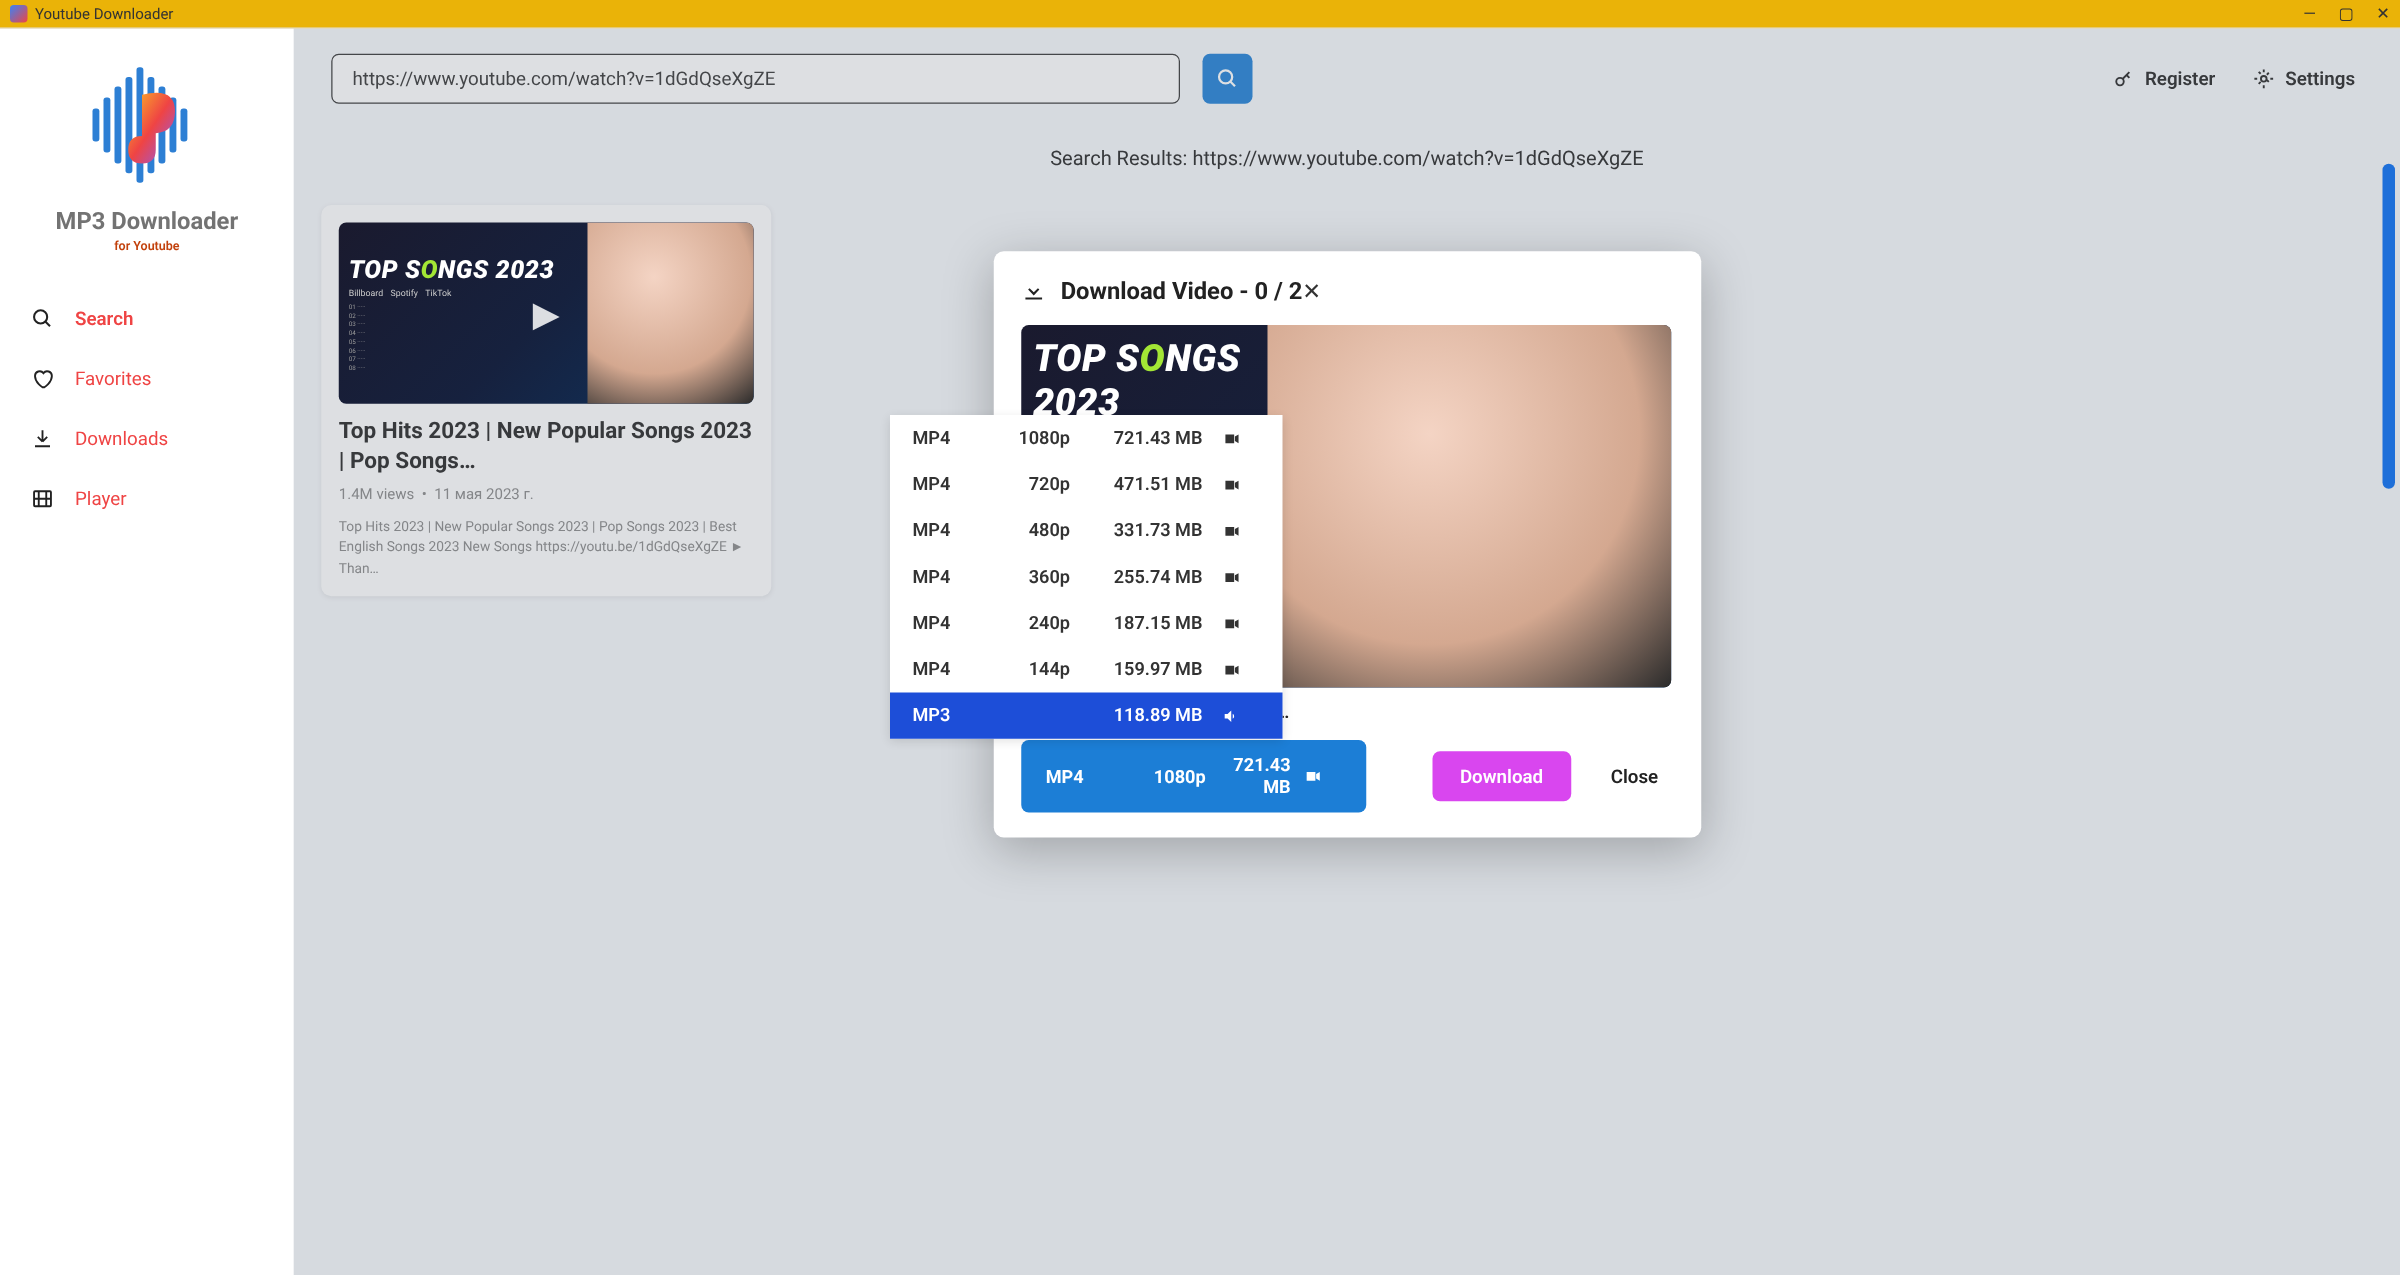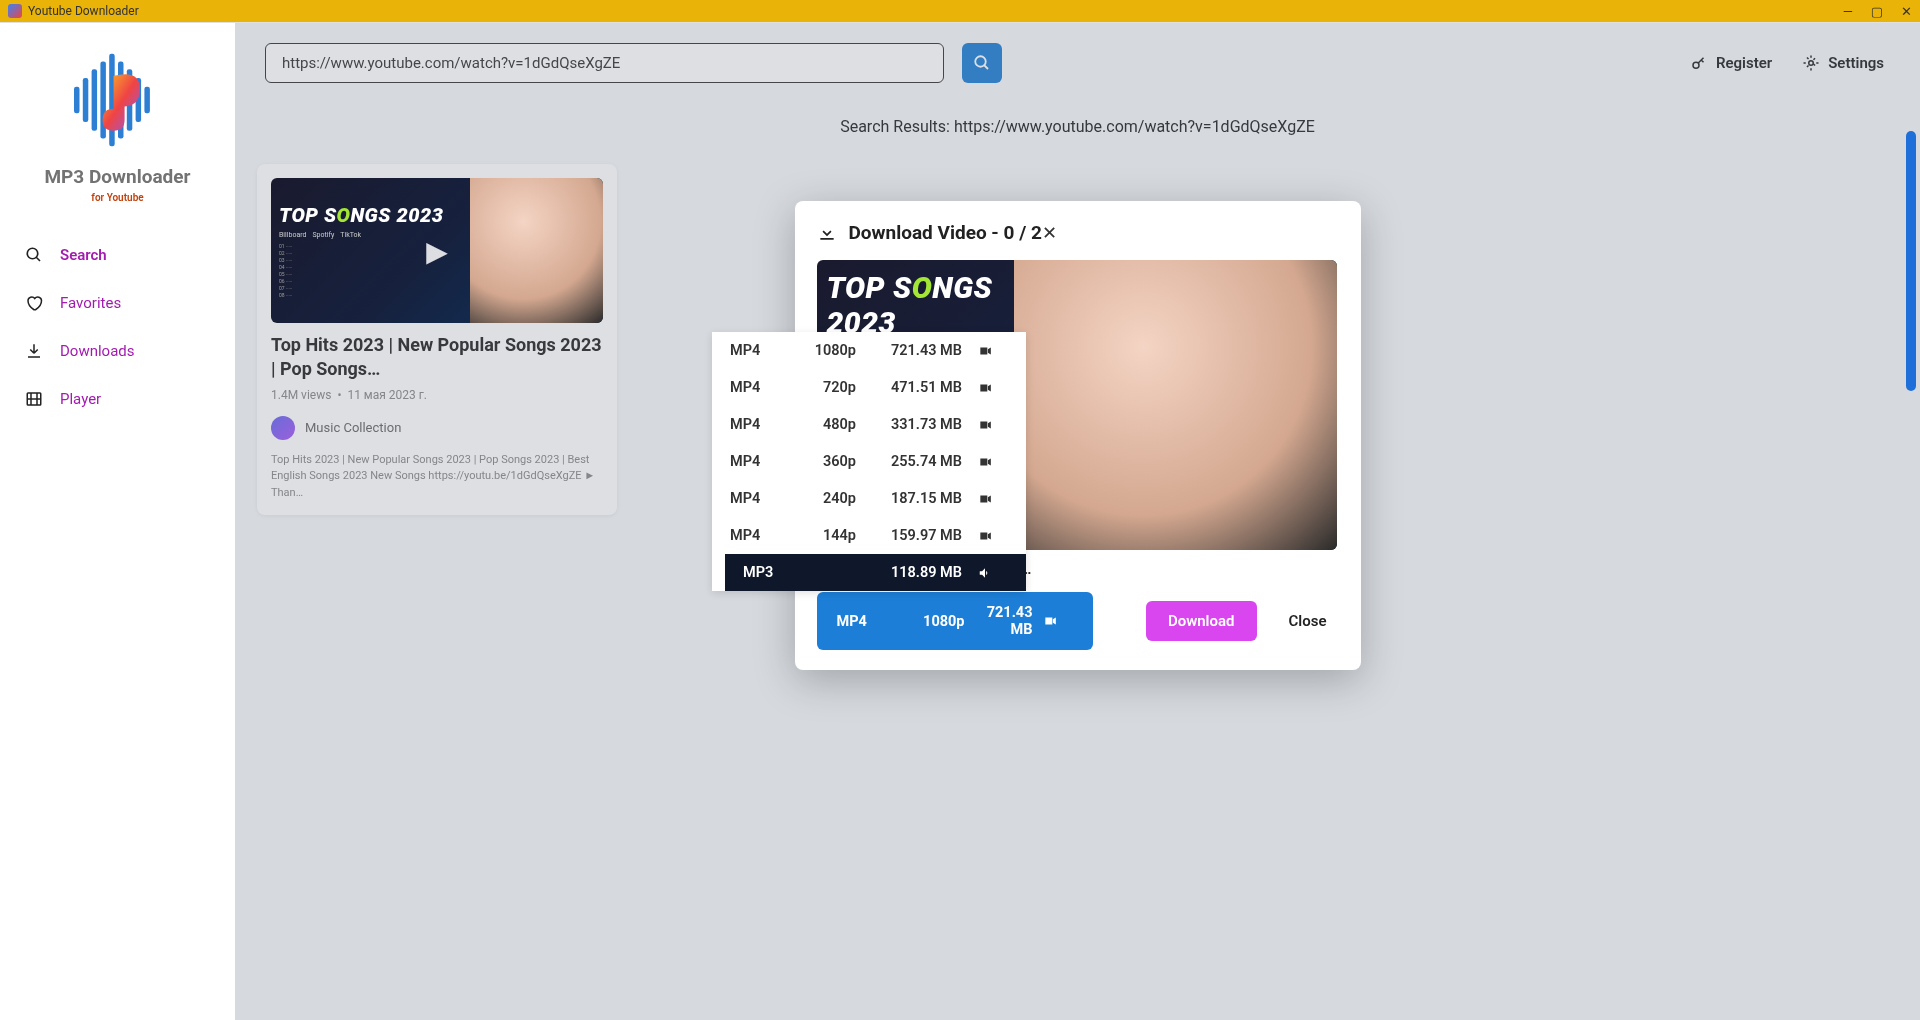--- a/index.html
+++ b/index.html
@@ -12,21 +12,21 @@
 .titlebar-controls span { cursor: pointer; font-size: 13px; }
 
 .app { display: flex; height: calc(100vh - 23px); position: relative; }
 .sidebar { width: 235px; background: #fff; padding: 22px 14px; flex-shrink: 0; }
 .logo-wrap { text-align: center; margin-bottom: 28px; }
 .logo { width: 110px; height: 110px; margin: 0 auto 10px; position: relative; }
 .logo svg { width: 100%; height: 100%; }
 .app-name { font-size: 19px; font-weight: 700; color: #737373; margin-bottom: 4px; }
 .app-sub { font-size: 10px; font-weight: 600; color: #c2410c; }
 
-.nav-item { display: flex; align-items: center; gap: 16px; padding: 14px 10px; cursor: pointer; color: #a21caf; font-size: 15px; border-radius: 6px; }
+.nav-item { display: flex; align-items: center; gap: 16px; padding: 14px 10px; cursor: pointer; color: #ef4444; font-size: 15px; border-radius: 6px; }
 .nav-item .icon { width: 20px; height: 20px; display: flex; align-items: center; justify-content: center; }
 .nav-item.active { font-weight: 600; }
 
 .main { flex: 1; position: relative; background: #f6f8fb; }
 .topbar { display: flex; align-items: center; gap: 18px; padding: 20px 30px; }
 .search-input { flex: 1; max-width: 900px; height: 40px; border: 1.5px solid #333; border-radius: 6px; padding: 0 16px; font-size: 15px; background: #fff; color: #333; }
 .search-btn { width: 40px; height: 40px; background: #1c7ed6; border: none; border-radius: 6px; color: #fff; cursor: pointer; display: flex; align-items: center; justify-content: center; }
 .top-link { display: flex; align-items: center; gap: 8px; color: #222; font-size: 15px; font-weight: 600; cursor: pointer; padding: 0 6px; }
 
 .results-title { text-align: center; font-size: 16px; color: #222; margin: 14px 0 28px; }
@@ -56,21 +56,21 @@
 .modal-thumb .thumb-left { width: 38%; padding: 10px; }
 .modal-thumb .thumb-title { font-size: 30px; }
 .modal-thumb .thumb-right { flex: 1; height: 100%; }
 .modal-caption { font-size: 15px; font-weight: 600; color: #222; margin-bottom: 14px; white-space: nowrap; overflow: hidden; text-overflow: ellipsis; }
 
 .formats { position: absolute; left: 477px; top: 309px; width: 314px; background: #fff; box-shadow: 0 2px 8px rgba(0,0,0,0.12); z-index: 20; }
 .format-row { display: grid; grid-template-columns: 54px 64px 1fr 30px; gap: 8px; padding: 10px 18px; font-size: 14.5px; font-weight: 600; color: #333; cursor: pointer; align-items: center; }
 .format-row .res { text-align: right; }
 .format-row .size { text-align: right; padding-right: 8px; }
 .format-row .kind { text-align: center; font-size: 13px; }
-.format-row.selected { background: #0f172a; color: #fff; margin-left: 13px; }
+.format-row.selected { background: #1d4ed8; color: #fff; }
 
 .selected-pill { display: inline-grid; grid-template-columns: 54px 64px 1fr 30px; gap: 10px; align-items: center; background: #1c7ed6; color: #fff; border-radius: 6px; padding: 12px 20px; font-size: 14.5px; font-weight: 700; width: 276px; }
 .selected-pill .res, .selected-pill .size { text-align: right; }
 .selected-pill .kind { text-align: center; }
 
 .modal-footer { display: flex; align-items: center; justify-content: space-between; margin-top: 6px; }
 .footer-right { display: flex; gap: 20px; align-items: center; }
 .btn-primary { background: #d946ef; color: #fff; border: none; border-radius: 6px; padding: 11px 22px; font-size: 15px; font-weight: 600; cursor: pointer; }
 .btn-ghost { background: transparent; border: none; font-size: 15px; font-weight: 600; color: #222; cursor: pointer; padding: 11px 12px; }
 
@@ -208,24 +208,20 @@
         </div>
         <div class="thumb-right"></div>
         <div class="play-overlay">▶</div>
       </div>
       <div class="card-title">Top Hits 2023 | New Popular Songs 2023 | Pop Songs…</div>
       <div class="card-meta">
         <span>1.4M views</span>
         &nbsp;•&nbsp;
         <span>11 мая 2023 г.</span>
       </div>
-      <div class="card-channel">
-        <span class="avatar"></span>
-        <span>Music Collection</span>
-      </div>
       <div class="card-desc">Top Hits 2023 | New Popular Songs 2023 | Pop Songs 2023 | Best English Songs 2023 New Songs
 https://youtu.be/1dGdQseXgZE ► Than…</div>
     </div>
 
     <div class="scrollbar-stub"></div>
 
     <div class="modal">
       <div class="modal-head">
         <div class="modal-title">
           <span>

